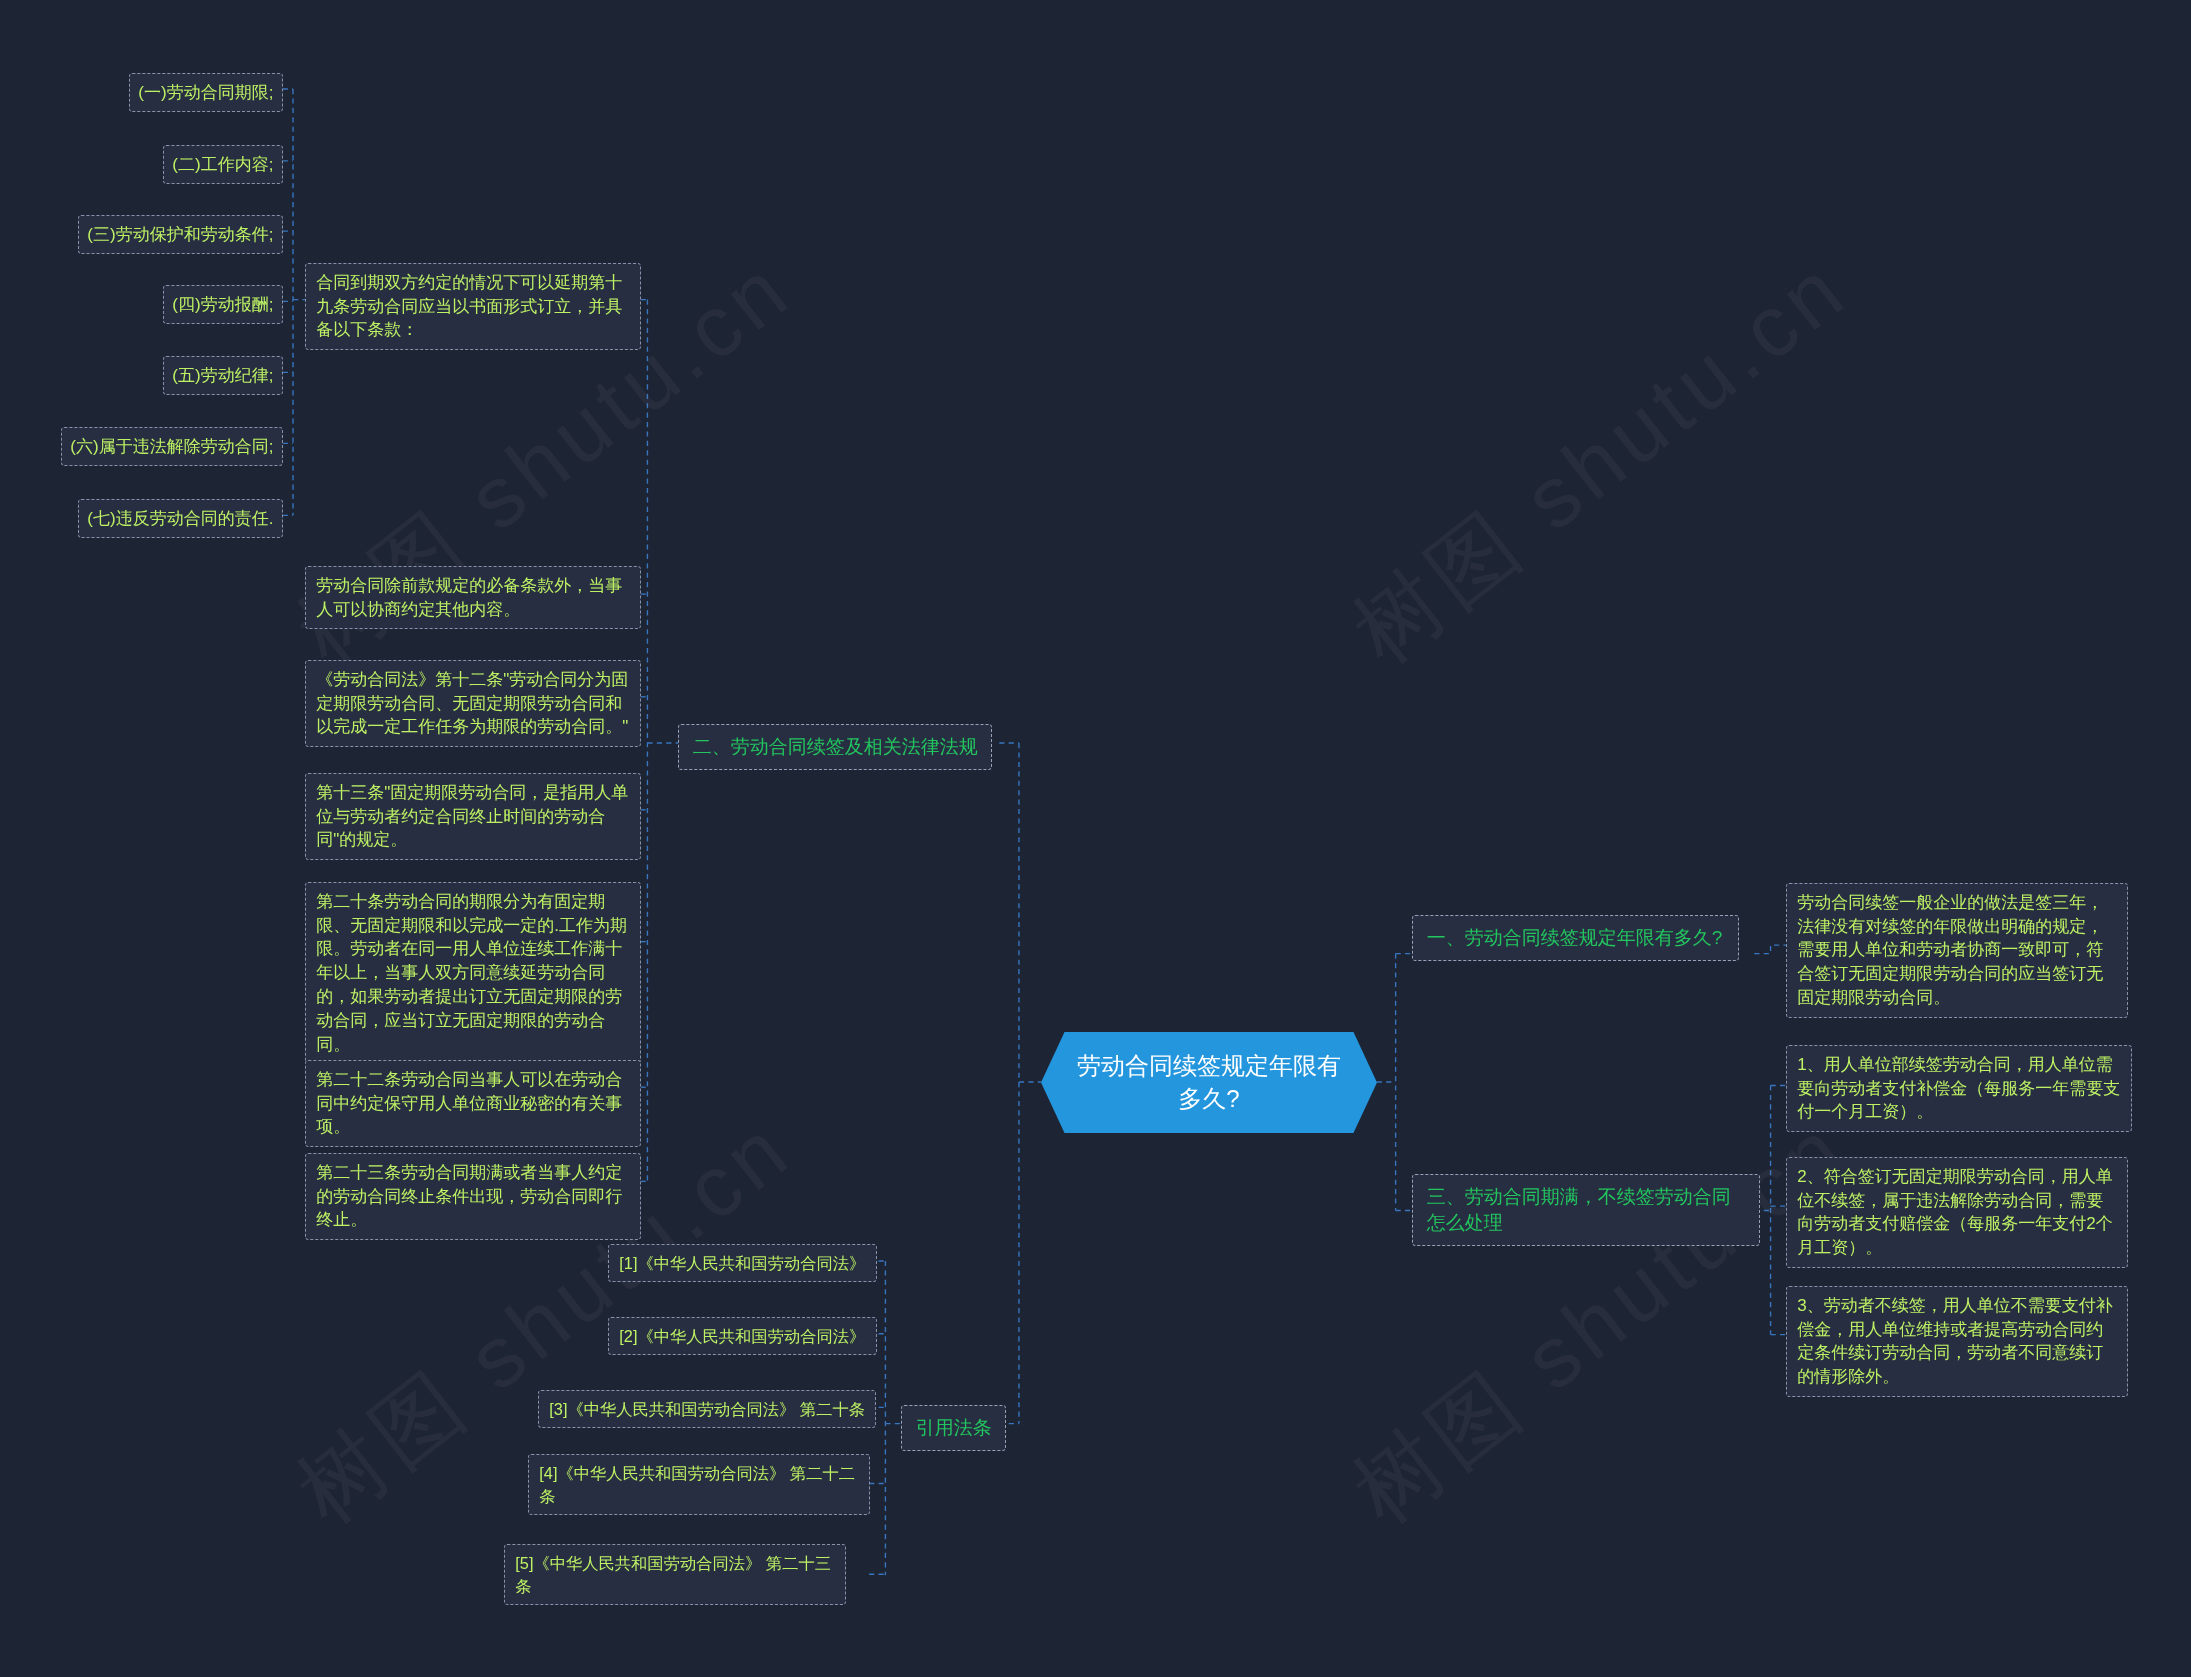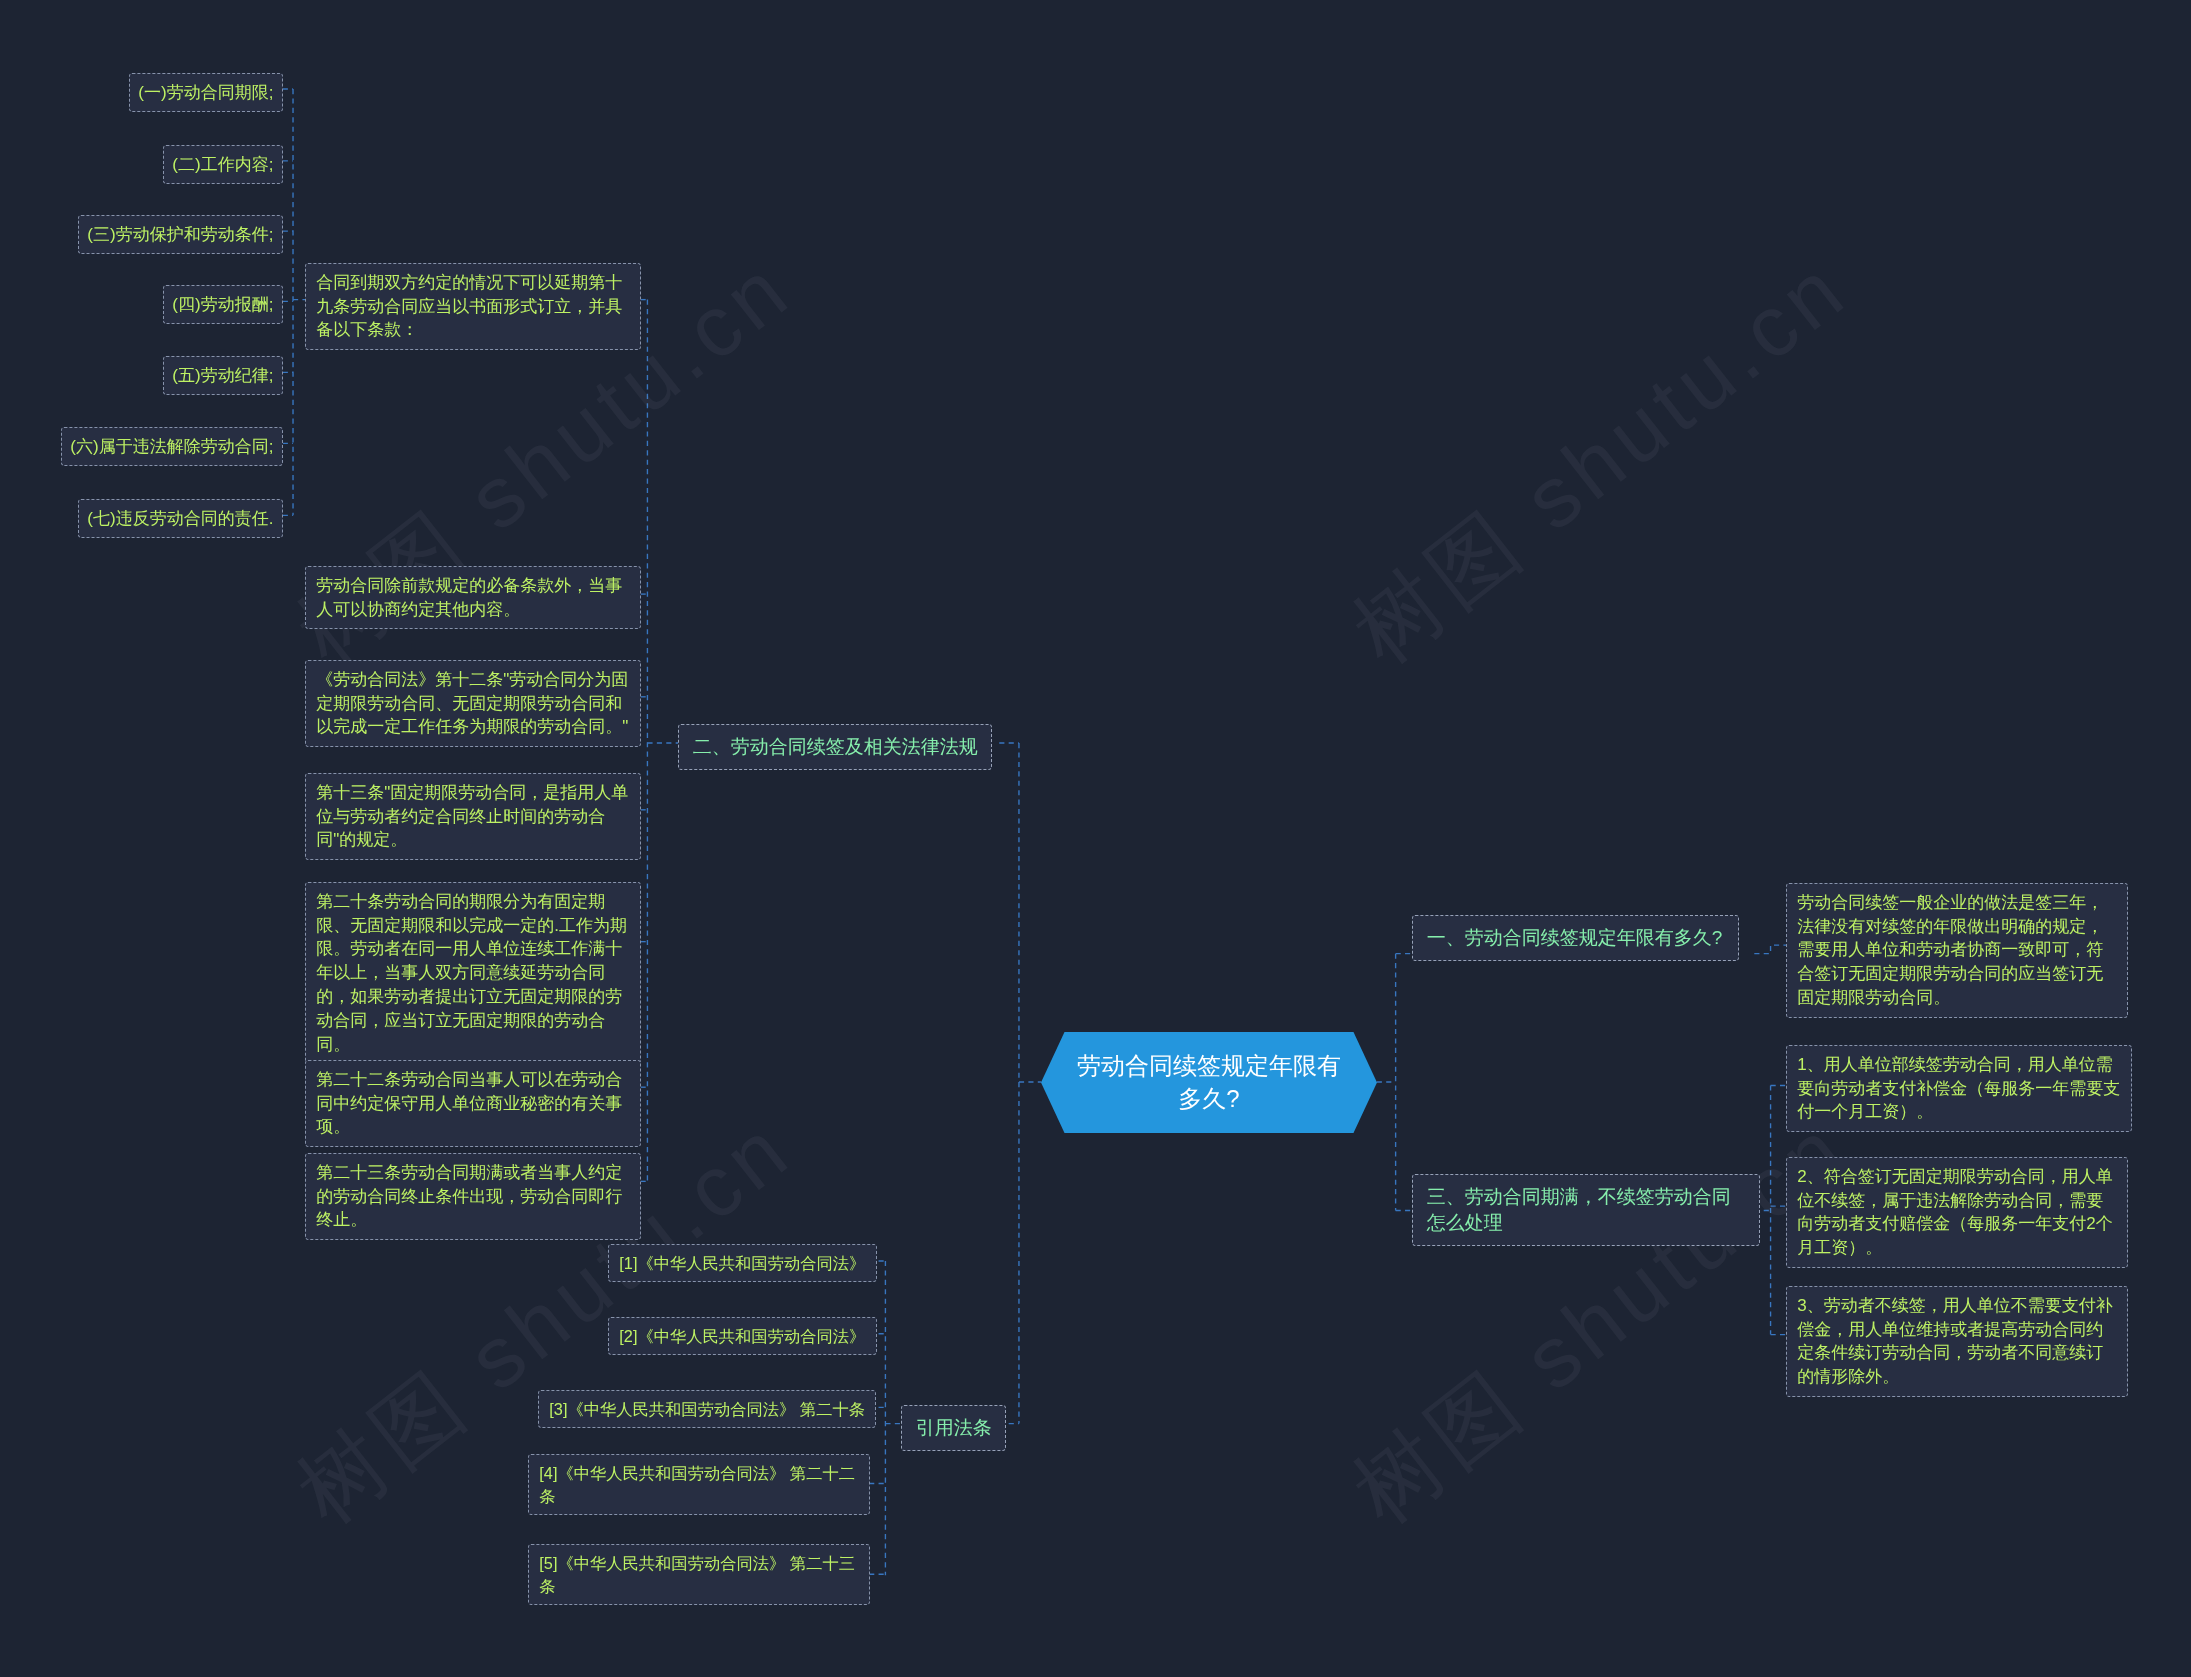--- a/index.html
+++ b/index.html
@@ -12,21 +12,21 @@
     position:absolute;white-space:nowrap;font-size:86px;letter-spacing:6.8px;
     color:rgba(198,208,228,0.06);transform:translate(-50%,-50%) rotate(-38deg);
     pointer-events:none;user-select:none;
   }
   .node{
     position:absolute;box-sizing:border-box;
     background:#272e42;border:0.9px dashed #8793ab;border-radius:3.4px;
     color:#bef264;font-size:17px;line-height:1.4;padding:6.8px 10.3px;
   }
   .node.small{white-space:nowrap;padding:6.8px 8.6px;}
-  .node.section{font-size:19px;color:#86efac;padding:8.6px 13.7px;border-color:#97a2b8;}
+  .node.section{font-size:19px;color:#22c55e;padding:8.6px 13.7px;border-color:#97a2b8;}
   .node.section.nowrap{white-space:nowrap;}
   .node.cite{font-size:16.3px;white-space:nowrap;}
   .node.cite.wrap{white-space:normal;}
   .center-node{
     position:absolute;left:1041px;top:1032px;width:336px;height:101px;
     background:#2496dd;color:#ffffff;font-size:24px;line-height:1.35;
     display:flex;align-items:center;justify-content:center;text-align:center;
     padding:0 36px;box-sizing:border-box;
     clip-path:polygon(0% 50%,7% 0%,93% 0%,100% 50%,93% 100%,7% 100%);
   }
@@ -111,21 +111,21 @@
   <div class="node section nowrap" style="left:678px;top:724px">二、劳动合同续签及相关法律法规</div>
 
   <div class="center-node">劳动合同续签规定年限有多久?</div>
 
   <div class="node section nowrap" style="left:901px;top:1405px">引用法条</div>
 
   <div class="node cite" style="left:608px;top:1244px">[1]《中华人民共和国劳动合同法》</div>
   <div class="node cite" style="left:608px;top:1317px">[2]《中华人民共和国劳动合同法》</div>
   <div class="node cite" style="left:538px;top:1390px">[3]《中华人民共和国劳动合同法》 第二十条</div>
   <div class="node cite wrap" style="left:528px;top:1454px;width:342px">[4]《中华人民共和国劳动合同法》 第二十二条</div>
-  <div class="node cite wrap" style="left:528px;top:1544px;width:342px">[5]《中华人民共和国劳动合同法》 第二十三条</div>
+  <div class="node cite wrap" style="left:504px;top:1544px;width:342px">[5]《中华人民共和国劳动合同法》 第二十三条</div>
 
   <div class="node section" style="left:1412px;top:915px;width:327px">一、劳动合同续签规定年限有多久?</div>
   <div class="node" style="left:1786px;top:883px;width:342px">劳动合同续签一般企业的做法是签三年，法律没有对续签的年限做出明确的规定，需要用人单位和劳动者协商一致即可，符合签订无固定期限劳动合同的应当签订无固定期限劳动合同。</div>
 
   <div class="node section" style="left:1412px;top:1174px;width:348px">三、劳动合同期满，不续签劳动合同怎么处理</div>
   <div class="node" style="left:1786px;top:1045px;width:346px">1、用人单位部续签劳动合同，用人单位需要向劳动者支付补偿金（每服务一年需要支付一个月工资）。</div>
   <div class="node" style="left:1786px;top:1157px;width:342px">2、符合签订无固定期限劳动合同，用人单位不续签，属于违法解除劳动合同，需要向劳动者支付赔偿金（每服务一年支付2个月工资）。</div>
   <div class="node" style="left:1786px;top:1286px;width:342px">3、劳动者不续签，用人单位不需要支付补偿金，用人单位维持或者提高劳动合同约定条件续订劳动合同，劳动者不同意续订的情形除外。</div>
 
 </div>

